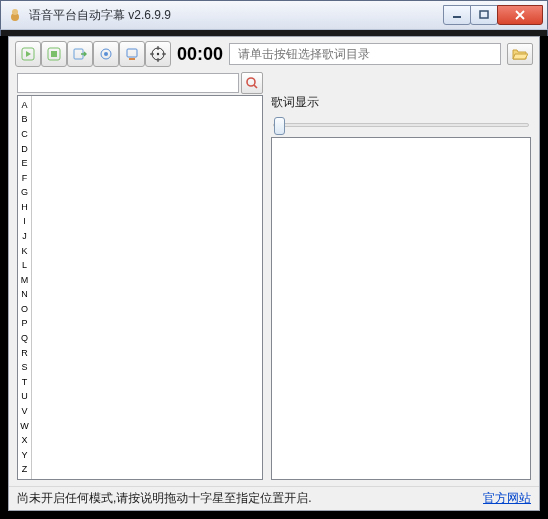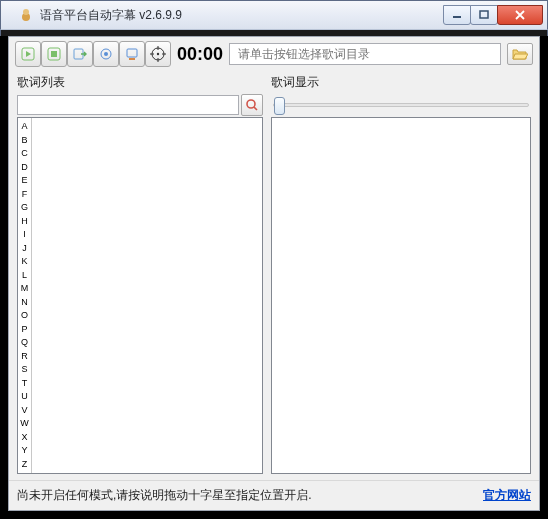--- a/index.html
+++ b/index.html
@@ -1,21 +1,21 @@
 <!DOCTYPE html>
 <html><head>
 <meta charset="utf-8">
 <style>
   * { box-sizing: border-box; margin: 0; padding: 0; }
   html, body { width: 548px; height: 519px; overflow: hidden; font-family: "Microsoft YaHei", Tahoma, sans-serif; font-size: 12px; }
   .window { width: 548px; height: 519px; background: #000; position: relative; }
   .titlebar {
     height: 30px; display: flex; align-items: center;
     background: linear-gradient(#f5f7fb, #e7ecf5 50%, #dbe2ee);
-    border: 1px solid #5c6a85; border-bottom: 1px solid #b9c4d6; padding-left: 11px;
+    border: 1px solid #5c6a85; border-bottom: 1px solid #b9c4d6;
   }
   .titlebar .icon { width: 16px; height: 16px; margin: 0 6px; display:flex; align-items:center; justify-content:center;}
   .title-text { flex: 1; color: #2b2f36; font-size: 12px; }
   .win-controls { display: flex; height: 20px; margin-right: 4px; }
   .win-btn { width: 28px; height: 20px; display:flex; align-items:center; justify-content:center;
     border: 1px solid #7a8aa7; border-radius: 0 0 3px 3px; margin-left: -1px;
     background: linear-gradient(#f4f8ff,#d6e1f1); }
   .win-btn.close { width: 46px; background: linear-gradient(#f08070,#d9462e); border-color:#8e2d20;}
   .win-btn svg { display:block; }
   .chrome-strip { height: 6px; background: #1a1a1a; border-left:1px solid #5c6a85; border-right:1px solid #5c6a85;}
@@ -26,37 +26,37 @@
   }
   .toolbar { height: 34px; display:flex; align-items:center; padding: 0 6px; gap:0; }
   .tbtn { width:26px; height:26px; border:1px solid #a7a7a7; border-radius:3px;
     background: linear-gradient(#fdfdfd,#e4e4e4); display:flex; align-items:center; justify-content:center; }
   .tbtn svg { display:block; }
   .timer { font: bold 18px/1 Arial; color:#000; margin: 0 6px; }
   .path-input { flex:1; height:22px; border:1px solid #abadb3; background:#fff; padding:0 8px; font-size:12px; color:#333; }
   .browse-btn { width:26px; height:22px; border:1px solid #a7a7a7; border-radius:2px; background:linear-gradient(#fdfdfd,#e4e4e4); margin-left:6px; display:flex;align-items:center;justify-content:center;}
   .cols { flex:1; display:flex; gap:8px; padding: 0 8px 6px 8px; min-height:0; }
   .col-left { width: 246px; display:flex; flex-direction:column; }
-  .col-right { flex:1; display:flex; flex-direction:column; }
+  .col-right { flex:1; display:flex; flex-direction:column;margin-top:20px; }
   .panel-label-row { height:22px; display:flex; align-items:center; }
   .panel-label { font-size:12px; color:#222; }
   .search-row { height:24px; display:flex; align-items:center; gap:2px;}
   .search-box { flex:1; height:20px; border:1px solid #abadb3; background:#fff; }
   .search-btn { width:22px; height:22px; border:1px solid #a7a7a7; border-radius:2px; background:linear-gradient(#fff,#e6e6e6); display:flex;align-items:center;justify-content:center;}
   .slider-row { height:24px; display:flex; align-items:center; padding: 0 2px;}
   .slider-track { flex:1; height:4px; background:#e6e6e6; border:1px solid #c6c6c6; border-radius:2px; position:relative;}
   .slider-thumb { position:absolute; top:-7px; left:0; width:11px; height:18px; background:linear-gradient(#fafdff,#dbe8f5); border:1px solid #7c93b0; border-radius:3px;}
   .list-wrap { flex:1; display:flex; border:1px solid #828790; background:#fff; min-height:0;}
   .alpha-rail { width:14px; border-right:1px solid #c8c8c8; display:flex; flex-direction:column; padding:2px 0;}
   .alpha-rail span { flex:1; font:9px/1 Arial; color:#000; text-align:center; display:flex; align-items:center; justify-content:center;}
   .list-body { flex:1; background:#fff; }
   .display-box { flex:1; border:1px solid #828790; background:#fff; }
-  .statusbar { height:30px; display:flex; align-items:center; padding: 0 8px; border-top:1px solid #d9d9d9; background:#f0f0f0;}
+  .statusbar { height:24px; display:flex; align-items:center; padding: 0 8px; border-top:1px solid #d9d9d9; background:#f0f0f0;}
   .status-text { flex:1; color:#222; font-size:12px; }
-  .status-link { color:#0044cc; text-decoration:underline; font-size:12px; cursor:pointer;font-weight:bold;}
+  .status-link { color:#0044cc; text-decoration:underline; font-size:12px; cursor:pointer;}
 </style>
 </head>
 <body>
 
 <div class="window">
   <div class="titlebar">
     <span class="icon">
       <svg width="14" height="14">
           <circle cx="7" cy="9" r="4" fill="#d9a24a"></circle>
           <circle cx="7" cy="4" r="3" fill="#e8c27a"></circle>
@@ -129,23 +129,20 @@
         <svg width="16" height="14">
             <path d="M1 3 L5 3 L6 5 L14 5 L14 12 L1 12 Z" fill="#f3d47a" stroke="#c9a23e"></path>
             <path d="M3 7 L16 7 L13 12 L1 12 Z" fill="#ffe69b" stroke="#c9a23e"></path>
           </svg>
       </div>
     </div>
 
     <div class="cols">
 
       <div class="col-left">
-        <div class="panel-label-row">
-          <span class="panel-label">歌词列表</span>
-        </div>
         <div class="search-row">
           <input class="search-box" type="text" style="">
           <div class="search-btn">
             <svg width="14" height="14">
                 <circle cx="6" cy="6" r="4" fill="none" stroke="#d0554a" stroke-width="1.6"></circle>
                 <path d="M9 9 L12 12" stroke="#d0554a" stroke-width="1.6"></path>
               </svg>
           </div>
         </div>
         <div class="list-wrap">

